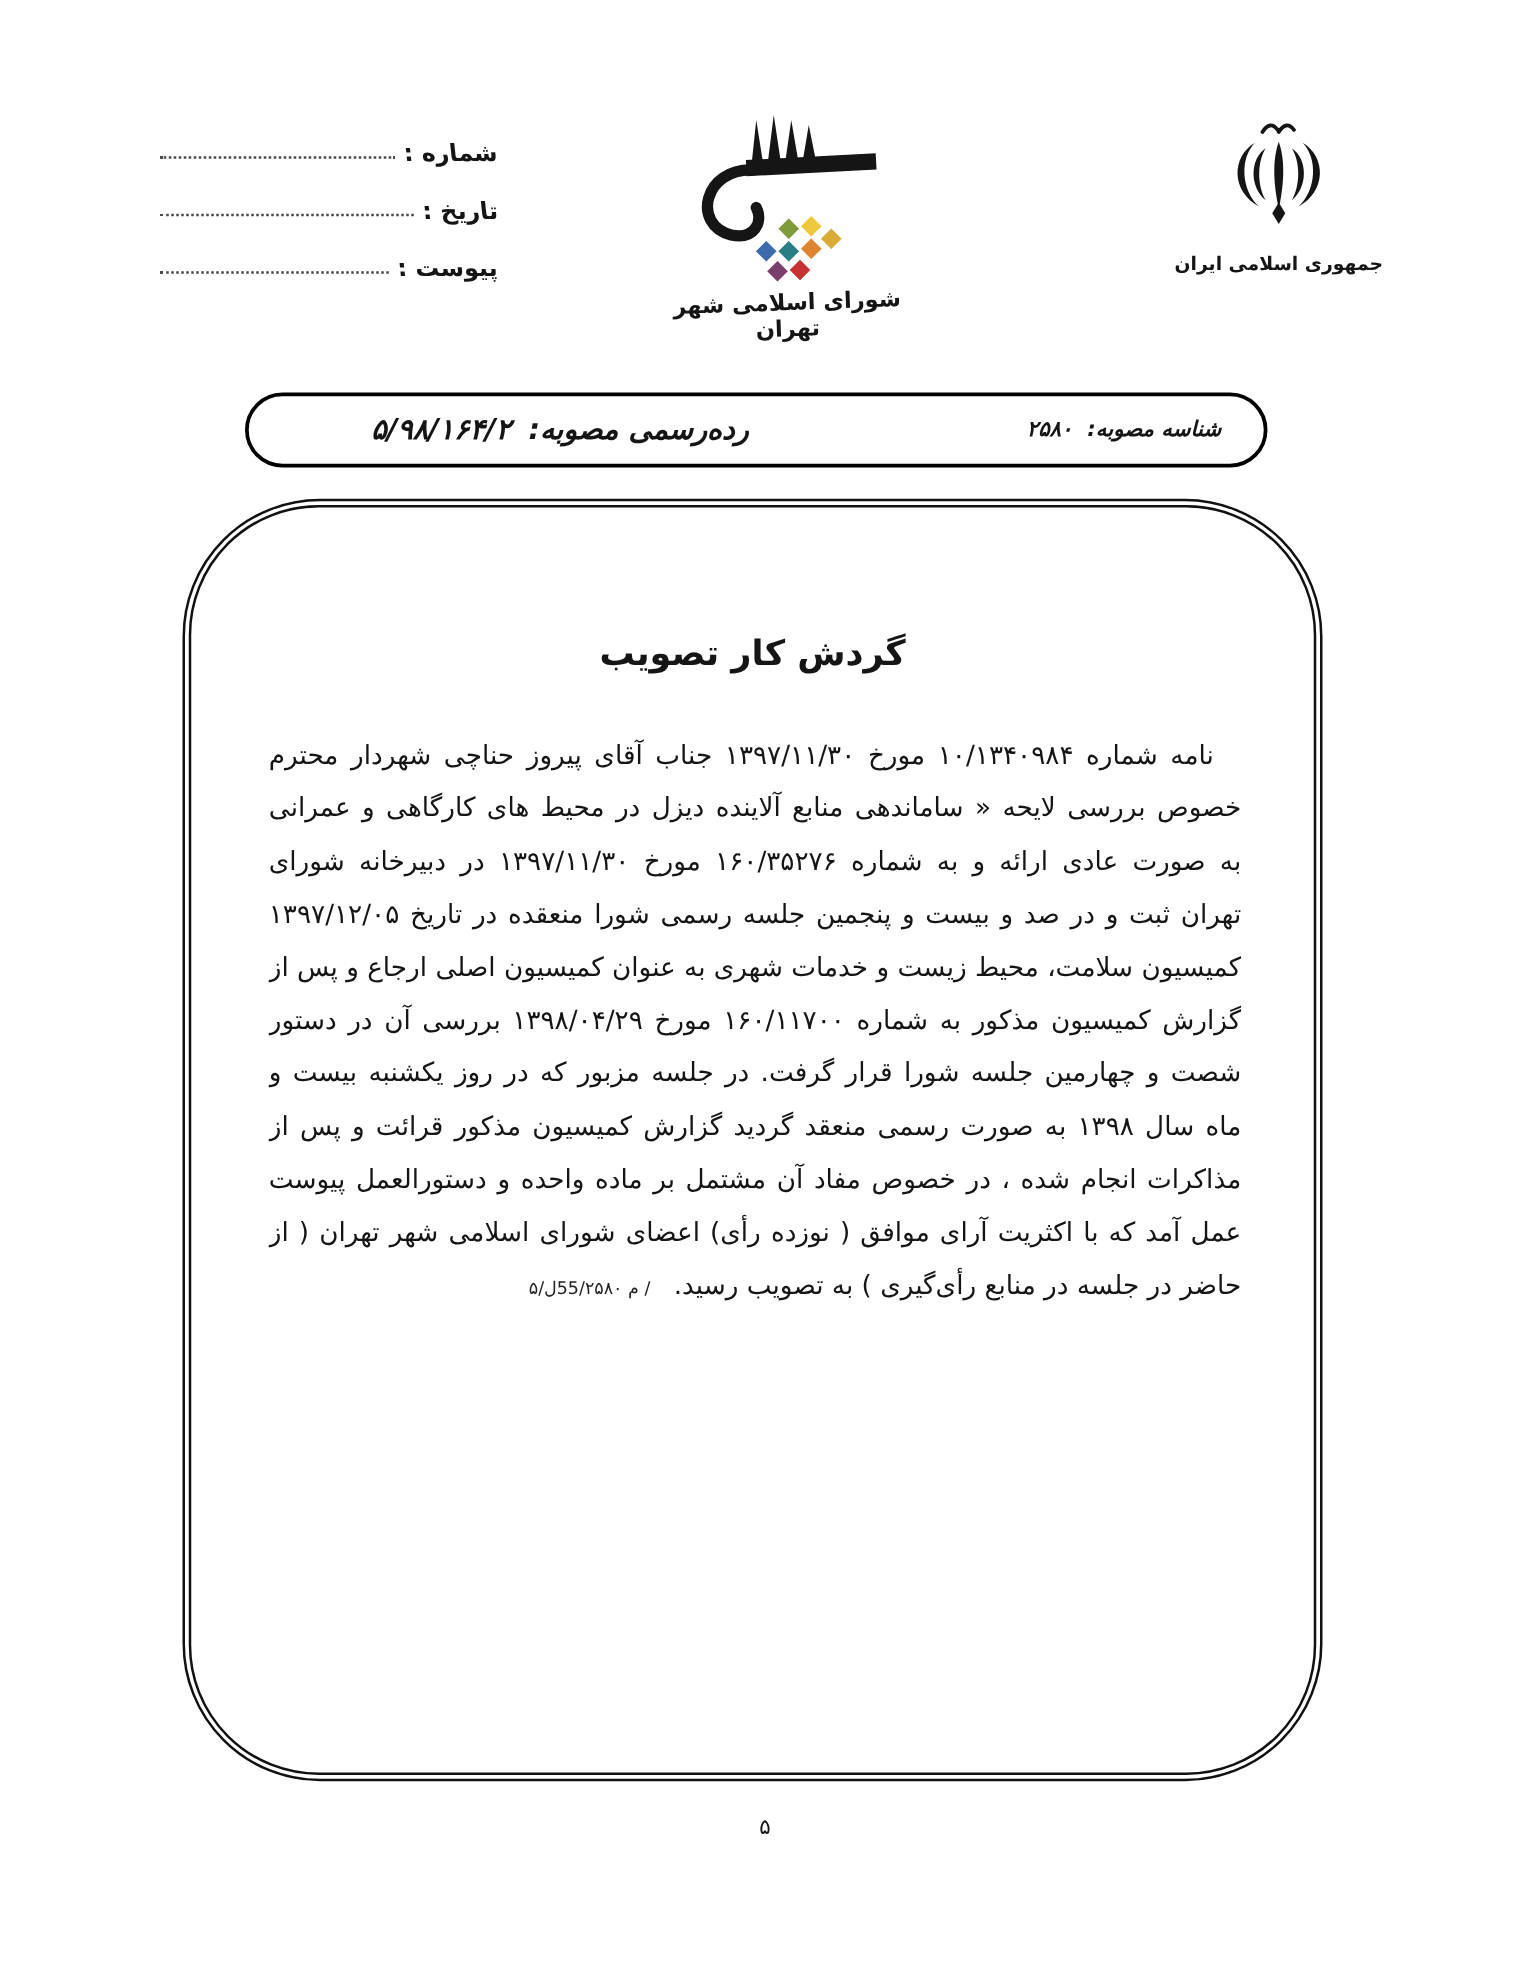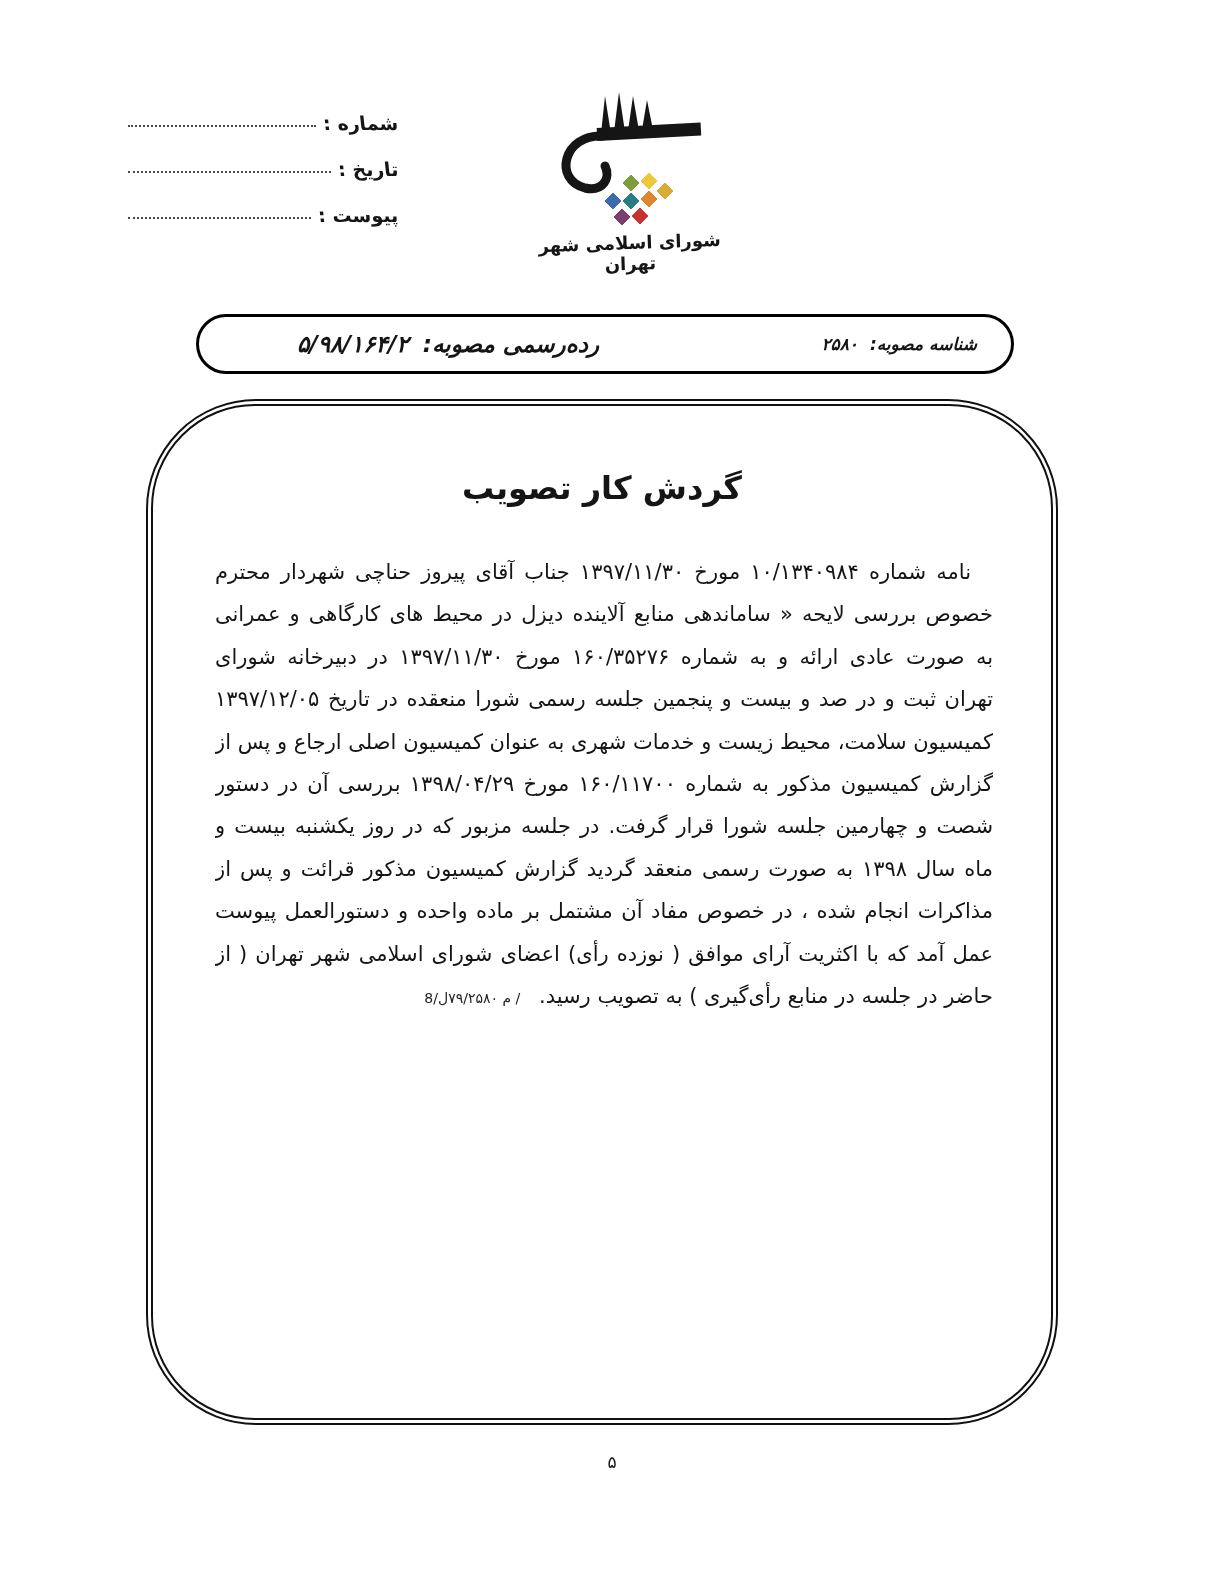--- a/index.html
+++ b/index.html
@@ -31,21 +31,21 @@
   .id-item span,.class-item span{margin-left:6px;font-style:italic;}
   
   .main-box{
     position:absolute;top:399px;left:146px;width:912px;height:1026px;
     border:2px solid #111;border-radius:110px;padding:3px;box-sizing:border-box;
   }
   .main-box-inner{
     width:100%;height:100%;border:2px solid #111;border-radius:104px;box-sizing:border-box;
   }
   .doc-title{
-    text-align:center;font-weight:bold;font-size:32px;margin-top:63px;
+    text-align:center;font-weight:bold;font-size:28px;margin-top:100px;
     direction:rtl;letter-spacing:1px;
   }
   .para{margin:44px 58px 0 62px;direction:rtl;}
   .para-line{
     font-size:21px;line-height:42.4px;text-align:justify;text-align-last:justify;
     overflow:hidden;white-space:normal;height:42.4px;
   }
   .para-line.first{padding-right:22px;}
   .para-line.last{text-align-last:right;}
   .ref-code{font-size:14px;margin-right:12px;color:#222;}
@@ -89,20 +89,34 @@
         <path d="M86 108 l9 9 l-9 9 l-9 -9 Z" fill="#2a7d85"></path>
         <path d="M104 106 l9 9 l-9 9 l-9 -9 Z" fill="#e0852f"></path>
         <path d="M120 98 l9 9 l-9 9 l-9 -9 Z" fill="#d9ab35"></path>
         <path d="M77 124 l9 9 l-9 9 l-9 -9 Z" fill="#7b3f6e"></path>
         <path d="M95 123 l9 9 l-9 9 l-9 -9 Z" fill="#c73333"></path>
       </g>
     </svg>
     <div class="council-caption">شورای اسلامی شهر تهران</div>
   </div>
 
+  <div class="emblem">
+    <svg width="104" height="96" viewBox="0 0 120 110" aria-hidden="true">
+      <path d="M45 13 Q52 2 59 11 M60 13 Q67 2 74 11" fill="none" stroke="#151515" stroke-width="3.5" stroke-linecap="round"></path>
+      <g fill="#151515">
+        <path d="M60 22 C55 36 54 56 60 84 C66 56 65 36 60 22 Z"></path>
+        <path d="M60 78 l6 10 l-6 10 l-6 -10 Z"></path>
+        <path d="M48 28 C33 38 33 64 48 76 C40 63 40 40 48 28 Z"></path>
+        <path d="M38 23 C16 36 16 68 42 82 C25 67 24 37 38 23 Z"></path>
+        <path d="M72 28 C87 38 87 64 72 76 C80 63 80 40 72 28 Z"></path>
+        <path d="M82 23 C104 36 104 68 78 82 C95 67 96 37 82 23 Z"></path>
+      </g>
+    </svg>
+    <div class="emblem-caption">جمهوری اسلامی ایران</div>
+  </div>
 
   <div class="id-bar">
     <div class="id-item">
       <span>شناسه مصوبه:</span>
       <span>۲۵۸۰</span>
     </div>
     <div class="class-item">
       <span>رده‌رسمی مصوبه:</span>
       <span>۵/۹۸/۱۶۴/۲</span>
     </div>
@@ -117,21 +131,21 @@
         <div class="para-line">به صورت عادی ارائه و به شماره ۱۶۰/۳۵۲۷۶ مورخ ۱۳۹۷/۱۱/۳۰ در دبیرخانه شورای اسلامی شهر</div>
         <div class="para-line">تهران ثبت و در صد و بیست و پنجمین جلسه رسمی شورا منعقده در تاریخ ۱۳۹۷/۱۲/۰۵ اعلام</div>
         <div class="para-line">کمیسیون سلامت، محیط زیست و خدمات شهری به عنوان کمیسیون اصلی ارجاع و پس از وصول</div>
         <div class="para-line">گزارش کمیسیون مذکور به شماره ۱۶۰/۱۱۷۰۰ مورخ ۱۳۹۸/۰۴/۲۹ بررسی آن در دستور صد و</div>
         <div class="para-line">شصت و چهارمین جلسه شورا قرار گرفت. در جلسه مزبور که در روز یکشنبه بیست و چهارم شهریور</div>
         <div class="para-line">ماه سال ۱۳۹۸ به صورت رسمی منعقد گردید گزارش کمیسیون مذکور قرائت و پس از بررسی و</div>
         <div class="para-line">مذاکرات انجام شده ، در خصوص مفاد آن مشتمل بر ماده واحده و دستورالعمل پیوست رأی‌گیری به</div>
         <div class="para-line">عمل آمد که با اکثریت آرای موافق ( نوزده رأی) اعضای شورای اسلامی شهر تهران ( از بیست عضو</div>
         <div class="para-line last">
           <span>حاضر در جلسه در منابع رأی‌گیری ) به تصویب رسید.</span>
-          <span class="ref-code">/ م ۷۹/۲۵۸۰ل/8</span>
+          <span class="ref-code">/ م 55/۲۵۸۰ل/۵</span>
         </div>
       </div>
     </div>
   </div>
 
   <div class="page-number">۵</div>
 
 </div>
 
 </body></html>

